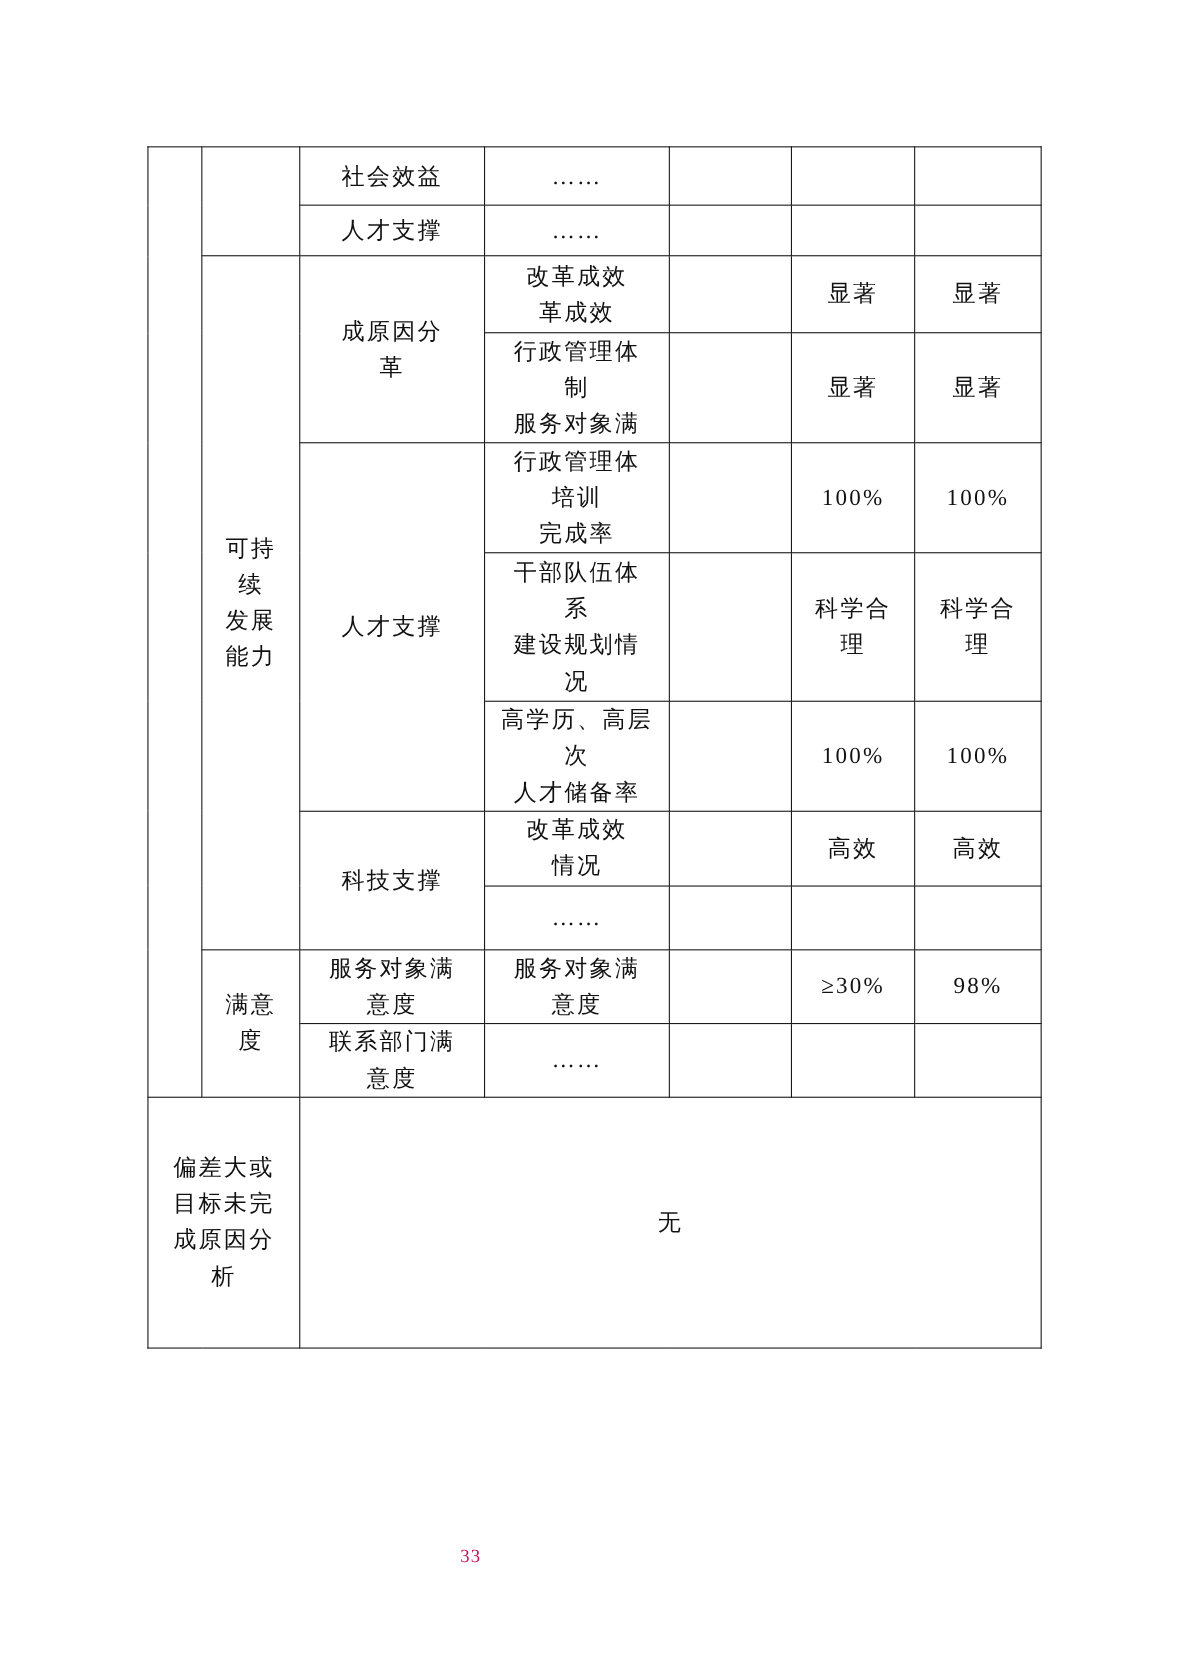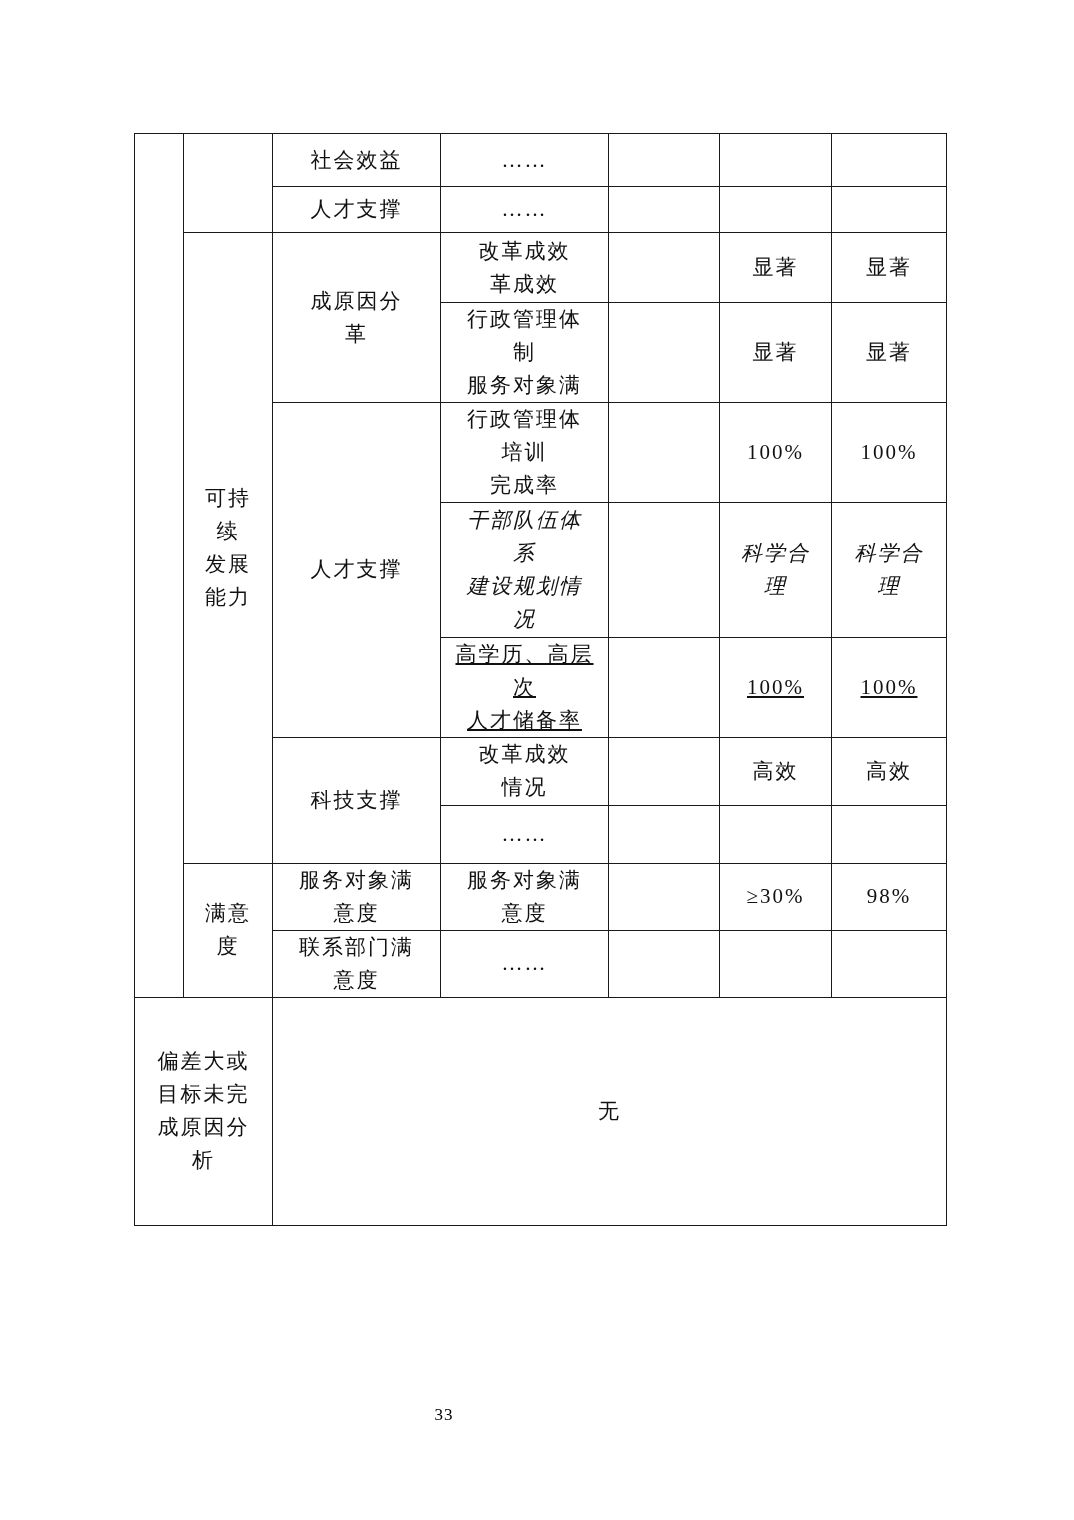--- a/index.html
+++ b/index.html
@@ -29,46 +29,46 @@
     line-height: 1.57;
     white-space: pre-line;
     padding: 0;
     overflow: hidden;
   }
   tr.r1  { height: 53px;  }
   tr.r2  { height: 46px;  }
   tr.r3  { height: 70px;  }
   tr.r4  { height: 100px; }
   tr.r5  { height: 96px;  }
-  tr.r6  { height: 135px; font-style: italic; }
-  tr.r7  { height: 96px; text-decoration: underline;  }
+  tr.r6  { height: 135px; }
+  tr.r7  { height: 96px;  }
   tr.r8  { height: 68px;  }
   tr.r9  { height: 58px;  }
   tr.r10 { height: 67px;  }
   tr.r11 { height: 65px;  }
   tr.r12 { height: 228px; }
   td.deviation-label {
     line-height: 2.6;
     text-align: left;
     padding-left: 7px;
     letter-spacing: 2px;
   }
   td.deviation-value {
     text-align: left;
     padding-left: 18px;
   }
   .page-number {
     position: absolute;
     top: 1405px;
-    left: 16px;
+    left: 0;
     width: 856px;
     text-align: center;
     font-size: 17px;
     letter-spacing: 1px;
-    color: #000000;
+    color: #be185d;
   }
 </style>
 </head>
 <body>
 
 <div class="page">
 
   <table class="perf-table">
     <colgroup>
       <col style="width:49px">

